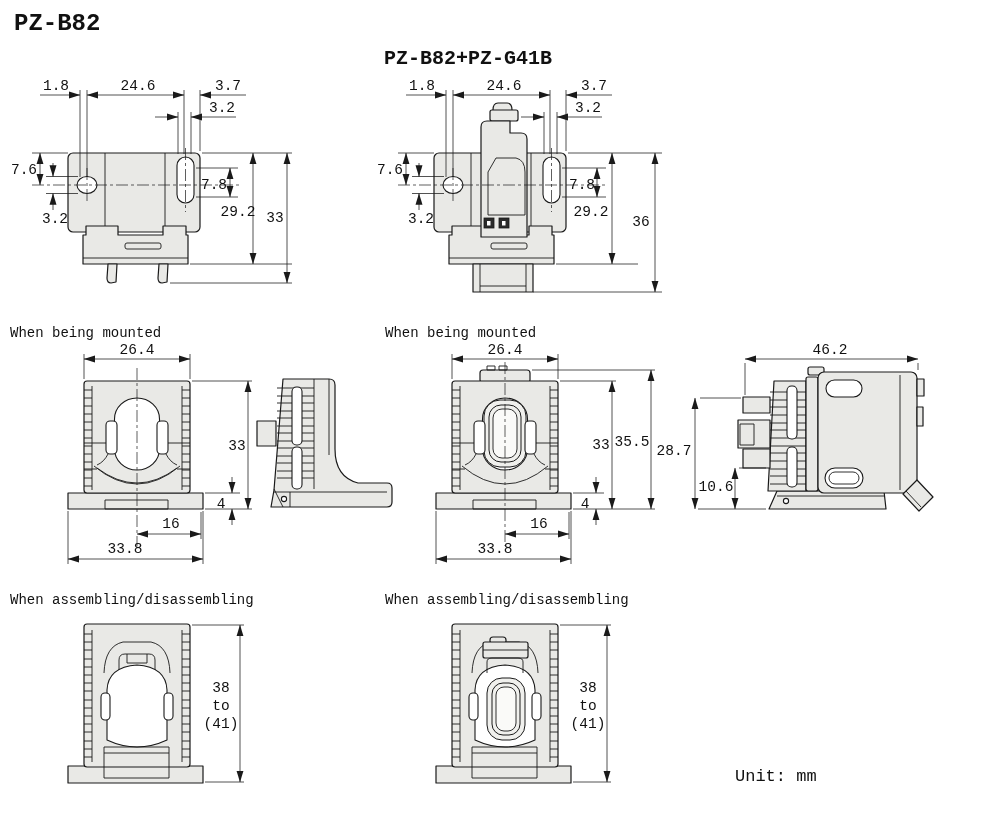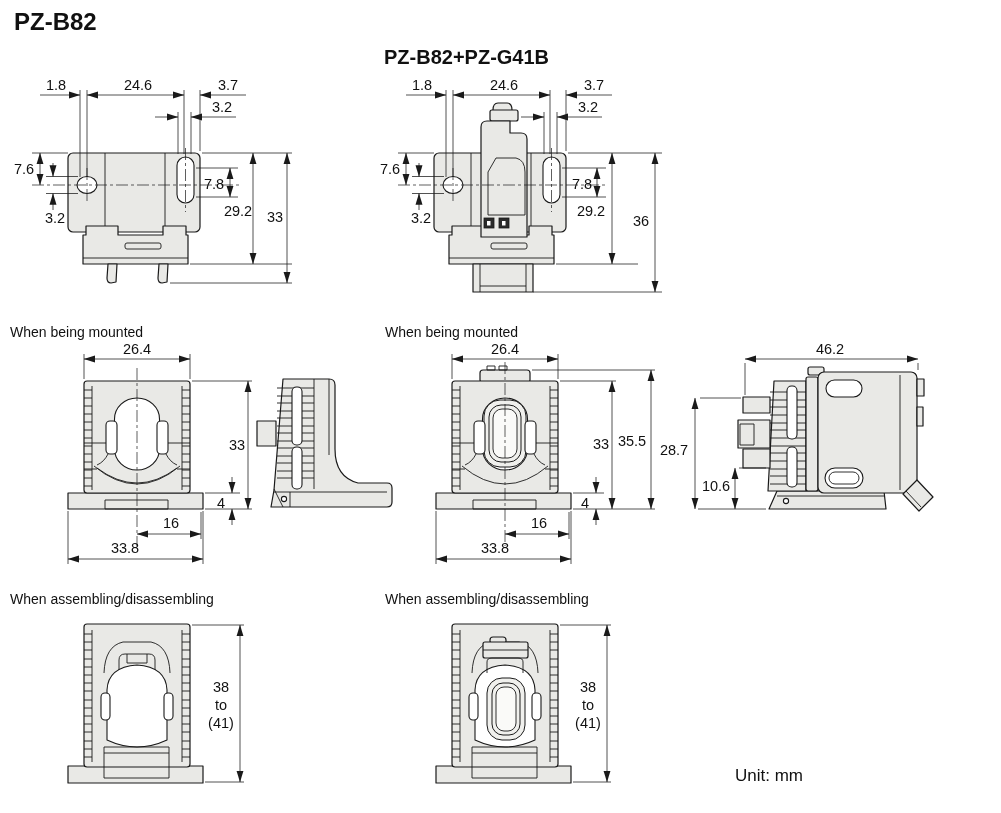--- a/index.html
+++ b/index.html
@@ -1,17 +1,17 @@
 <!DOCTYPE html>
 <html><head>
 <meta charset="utf-8">
 <style>
   html,body{margin:0;padding:0;background:#ffffff;}
   #canvas{position:relative;width:1001px;height:813px;background:#ffffff;overflow:hidden;
-          font-family:Liberation Sans, sans-serif;}
+          font-family:Liberation Mono, monospace;}
   svg text{fill:#111;}
   .outline{fill:#e9e9e6;stroke:#1a1a1a;stroke-width:1.2;stroke-linejoin:round;}
   .white{fill:#ffffff;stroke:#1a1a1a;stroke-width:1.1;stroke-linejoin:round;}
   .inner{fill:#f0f0ed;stroke:#1a1a1a;stroke-width:1;}
   .inner2{fill:#fafaf8;stroke:#1a1a1a;stroke-width:0.9;}
   .dark{fill:#2a2a2a;stroke:#1a1a1a;stroke-width:0.8;}
   .ln{fill:none;stroke:#1a1a1a;stroke-width:0.9;stroke-linejoin:round;}
   .thin{fill:none;stroke:#1a1a1a;stroke-width:0.75;}
   .dim{fill:none;stroke:#1a1a1a;stroke-width:0.75;}
   .cl{fill:none;stroke:#1a1a1a;stroke-width:0.7;stroke-dasharray:12 3 3 3;}

